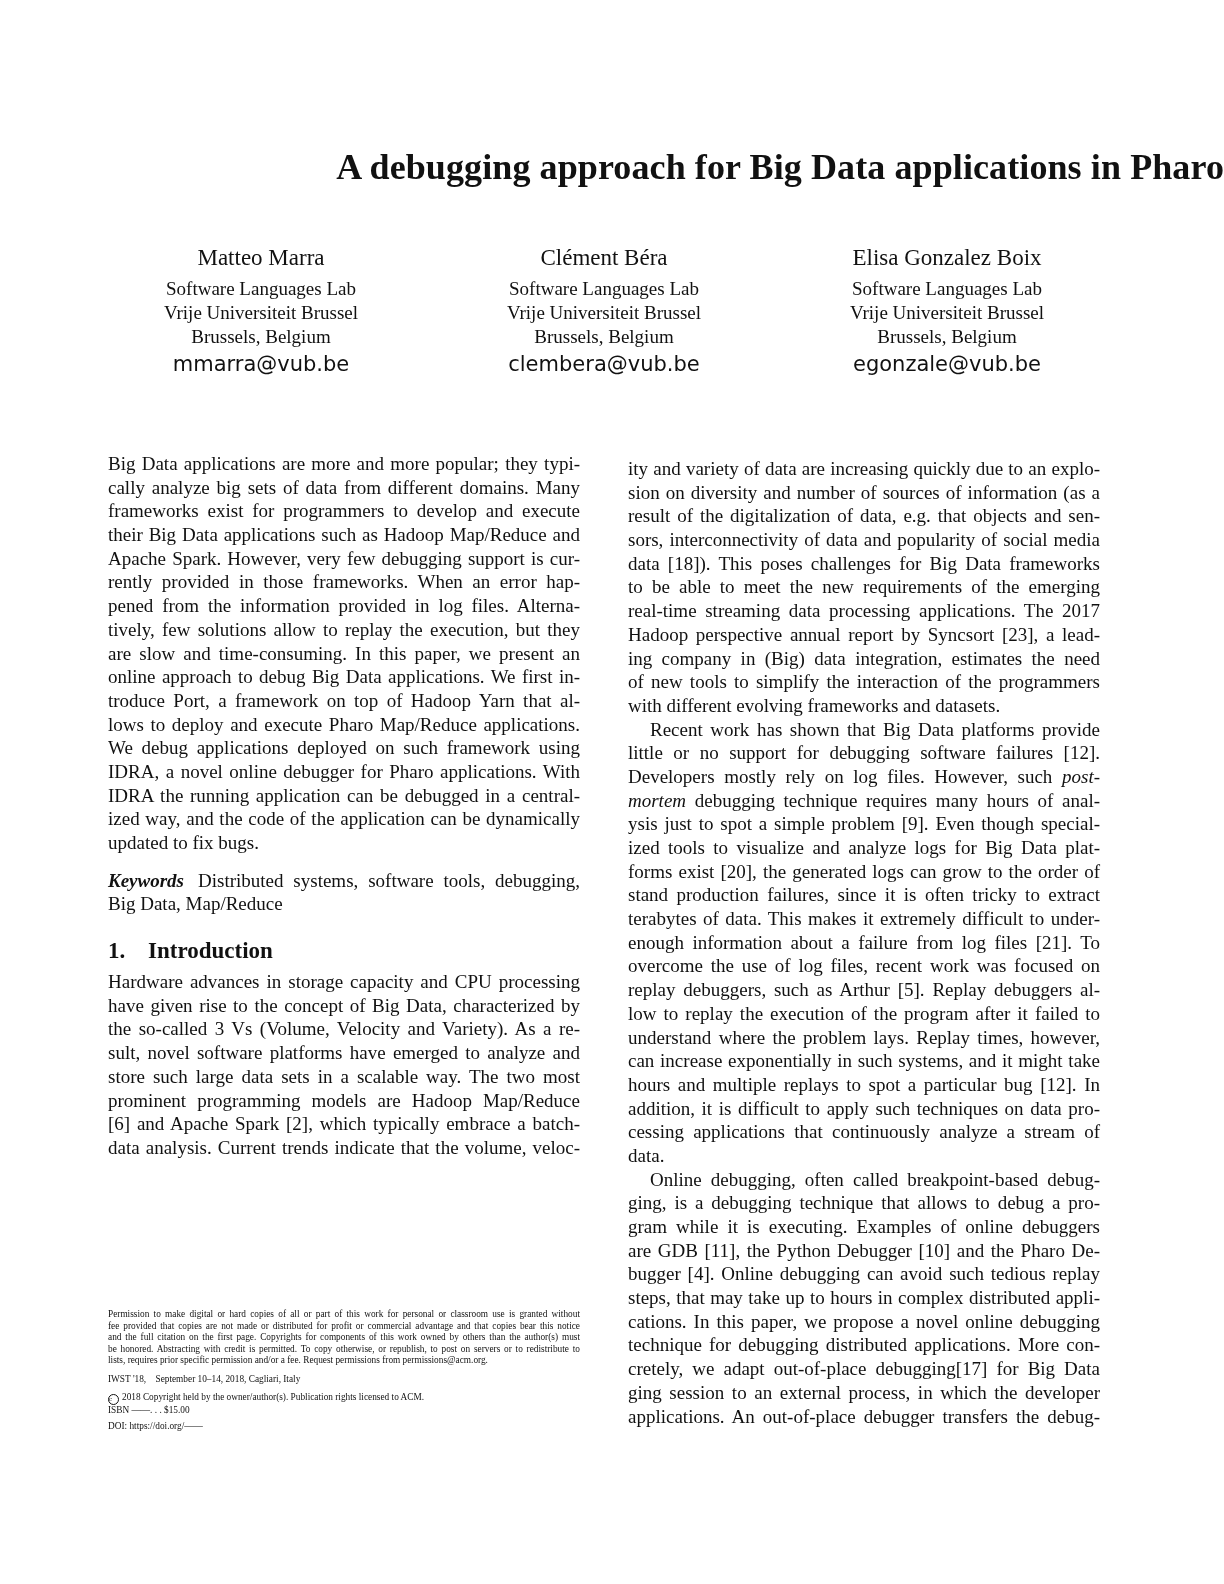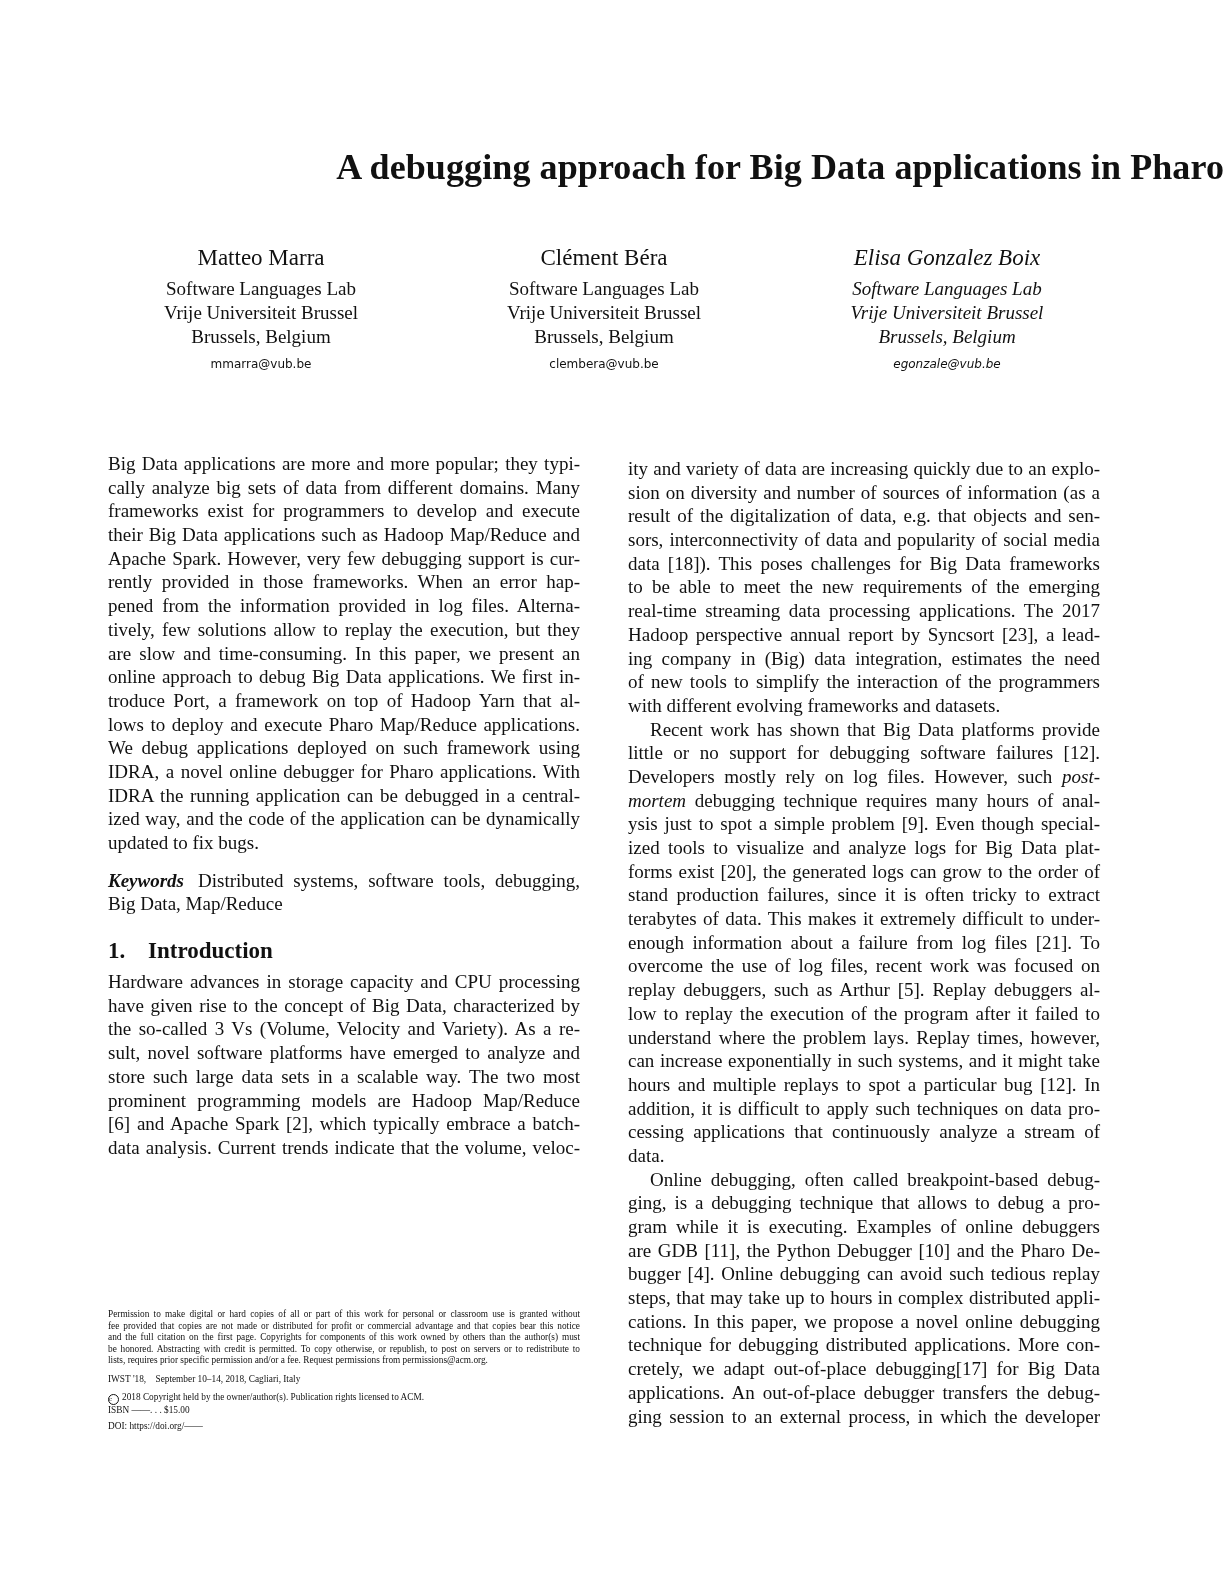--- a/index.html
+++ b/index.html
@@ -1,21 +1,21 @@
 <!DOCTYPE html>
 <html><head>
   <meta charset="utf-8">
   <style>
     html, body { margin: 0; padding: 0; background: #ffffff; }
     body { width: 1224px; height: 1584px; position: relative; overflow: hidden; color: #111; font-family: "Liberation Serif", "DejaVu Serif", serif; }
     .title { position: absolute; left: 0; width: 1224px; top: 146px; text-align: right; font-size: 36px; font-weight: bold; letter-spacing: 0.1px; }
     .author { position: absolute; top: 228px; width: 300px; text-align: center; margin-top: 15px; }
     .author .name { font-size: 23px; line-height: 30px; }
     .author .aff { font-size: 19px; line-height: 24px; margin-top: 4px; }
-    .author .email { font-family: "DejaVu Sans", "Liberation Sans", sans-serif; font-size: 12px; line-height: 26px; margin-top: 2px; }
+    .author .email { font-family: "DejaVu Sans", "Liberation Sans", sans-serif; font-size: 21px; line-height: 26px; margin-top: 2px; }
     .col { position: absolute; width: 472px; font-size: 19px; line-height: 23.7px; }
     .col.left { left: 108px; top: 452px; }
     .col.right { left: 628px; top: 457px; }
     .line { display: block; text-align: justify; text-align-last: justify; white-space: nowrap; height: 23.7px; }
     .line.last { text-align-last: left; }
     .line.indent { padding-left: 22px; }
     .heading { font-size: 23px; font-weight: bold; line-height: 30px; height: 30px; margin-bottom: 2px; }
     .heading.sec { margin-top: 20px; margin-bottom: 4px; }
     .heading .num { display: inline-block; width: 40px; }
     .kw-gap { height: 14px; }
@@ -43,21 +43,21 @@
 </div>
 <div class="author" style="left:454px;">
   <div class="name">Clément Béra</div>
   <div class="aff">
     <div>Software Languages Lab</div>
     <div>Vrije Universiteit Brussel</div>
     <div>Brussels, Belgium</div>
   </div>
   <div class="email">clembera@vub.be</div>
 </div>
-<div class="author" style="left:797px;font-style:italic;">
+<div class="author" style="left:797px;">
   <div class="name">Elisa Gonzalez Boix</div>
   <div class="aff">
     <div>Software Languages Lab</div>
     <div>Vrije Universiteit Brussel</div>
     <div>Brussels, Belgium</div>
   </div>
   <div class="email">egonzale@vub.be</div>
 </div>
 
 <div class="col left">
@@ -151,16 +151,16 @@
   <div>
     <span class="line indent">Online debugging, often called breakpoint-based debug-</span>
     <span class="line">ging, is a debugging technique that allows to debug a pro-</span>
     <span class="line">gram while it is executing. Examples of online debuggers</span>
     <span class="line">are GDB [11], the Python Debugger [10] and the Pharo De-</span>
     <span class="line">bugger [4]. Online debugging can avoid such tedious replay</span>
     <span class="line">steps, that may take up to hours in complex distributed appli-</span>
     <span class="line">cations. In this paper, we propose a novel online debugging</span>
     <span class="line">technique for debugging distributed applications. More con-</span>
     <span class="line">cretely, we adapt out-of-place debugging[17] for Big Data</span>
+    <span class="line">ging session to an external process, in which the developer</span>
     <span class="line">applications. An out-of-place debugger transfers the debug-</span>
-    <span class="line">ging session to an external process, in which the developer</span>
   </div>
 </div>
 
 </body></html>

